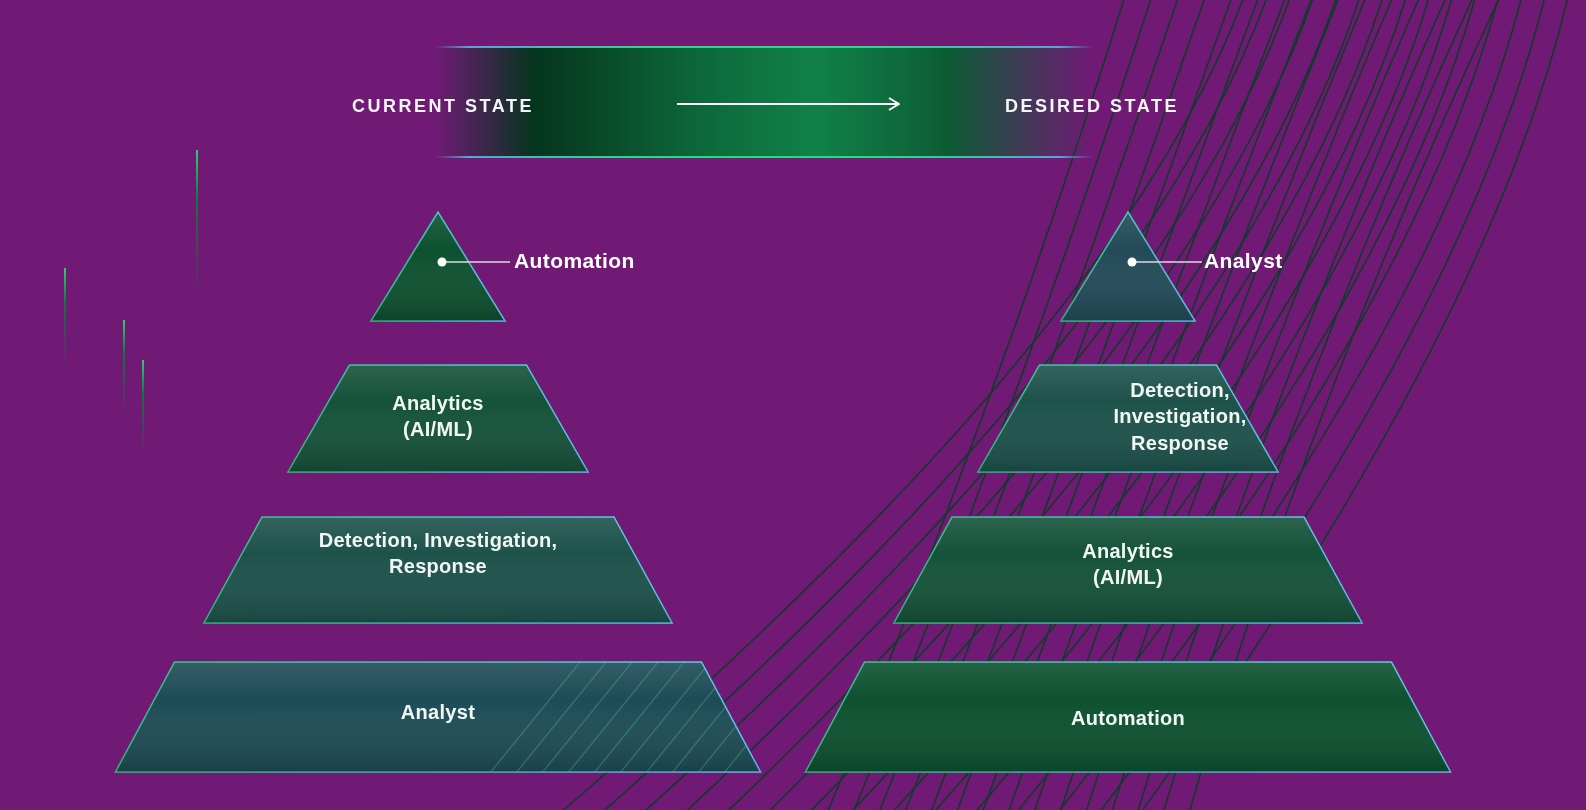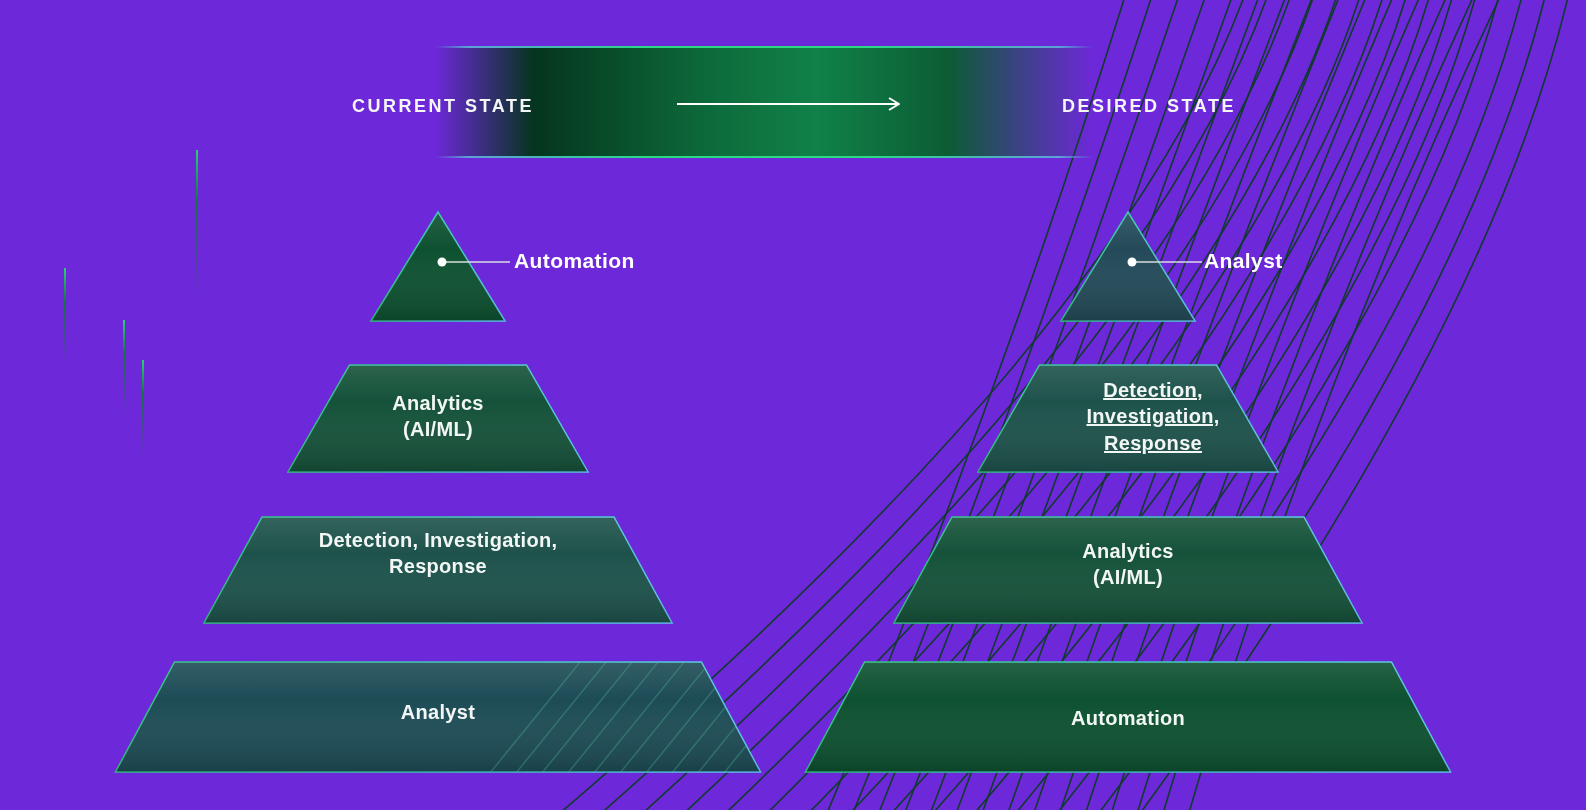--- a/index.html
+++ b/index.html
@@ -1,36 +1,36 @@
 <!DOCTYPE html>
 <html style="--automation: #0d5130; --analytics: #15523a; --detection: #1d524b; --analyst: #1d4c56; --analyst_alt: #234a59; --mesh: #0d3c26; --border_start: #2fc07c; --border_mid: #3fc3bb; --border_end: #5fc4ea; --accent_blue: #5ea0d8; --accent_green: #2bd985;"><head>
 <meta charset="utf-8">
 <style>
   html,body{margin:0;padding:0;background:#000;}
   .canvas{
     position:relative;width:1586px;height:810px;overflow:hidden;
-    background:#6d28d9;
+    background:#701a75;
     font-family:"Liberation Sans","DejaVu Sans",sans-serif;
     color:#fff;
   }
   svg.bg{position:absolute;left:0;top:0;z-index:0;}
   .streak{position:absolute;width:2px;z-index:0;
     background:linear-gradient(180deg,#2ad172 0%,#14733f 30%,rgba(10,60,34,0) 85%);}
   
   .banner{position:absolute;left:0;top:0;width:1586px;height:180px;z-index:2;}
   .banner-glow{position:absolute;left:435px;top:47px;width:658px;height:110px;
     background:linear-gradient(90deg,rgba(6,40,24,0) 0%,#05351e 15%,#0d6b3b 42%,#118148 58%,#0c5c34 78%,rgba(6,40,24,0) 100%);}
   .banner-line{position:absolute;left:435px;width:658px;height:2px;
     background:linear-gradient(90deg,rgba(94,160,216,0) 0%,var(--accent_blue) 5%,var(--accent_green) 32%,var(--accent_green) 66%,var(--accent_blue) 95%,rgba(94,160,216,0) 100%);}
   .banner-line.top{top:46px;}
   .banner-line.bottom{top:156px;}
   .banner-label{position:absolute;top:96px;transform:translateX(-50%);
     font-size:18px;font-weight:700;letter-spacing:2.5px;color:#f4f6f5;white-space:nowrap;}
   .banner-label.left{left:443px;}
-  .banner-label.right{left:1149px;}
+  .banner-label.right{left:1092px;}
   .arrow{position:absolute;left:675px;top:94px;}
   
   svg.pyramid{position:absolute;top:200px;z-index:1;}
   svg.pyramid.left{left:88px;}
   svg.pyramid.right{left:778px;}
   .tier-label{position:absolute;z-index:3;text-align:center;white-space:pre-line;
     font-size:20px;font-weight:600;line-height:1.32;color:#f2f7f5;letter-spacing:.3px;}
   .callout-label{position:absolute;z-index:3;font-size:21px;font-weight:600;color:#ffffff;letter-spacing:.4px;}
 </style>
 </head>
@@ -156,20 +156,20 @@
 
   <div class="callout-label" style="left:514px;top:249px;">Automation</div>
   <div class="callout-label" style="left:1204px;top:249px;">Analyst</div>
 
   <div class="tier-label" style="left:288px;top:390px;width:300px;">Analytics
 (AI/ML)</div>
   <div class="tier-label" style="left:238px;top:527px;width:400px;">Detection, Investigation,
 Response</div>
   <div class="tier-label" style="left:188px;top:699px;width:500px;">Analyst</div>
 
-  <div class="tier-label" style="left:1003px;top:377px;width:300px;text-decoration:underline;">Detection,
+  <div class="tier-label" style="left:1030px;top:377px;width:300px;">Detection,
 Investigation,
 Response</div>
   <div class="tier-label" style="left:928px;top:538px;width:400px;">Analytics
 (AI/ML)</div>
   <div class="tier-label" style="left:878px;top:705px;width:500px;">Automation</div>
 
 </div>
 
 </body></html>

